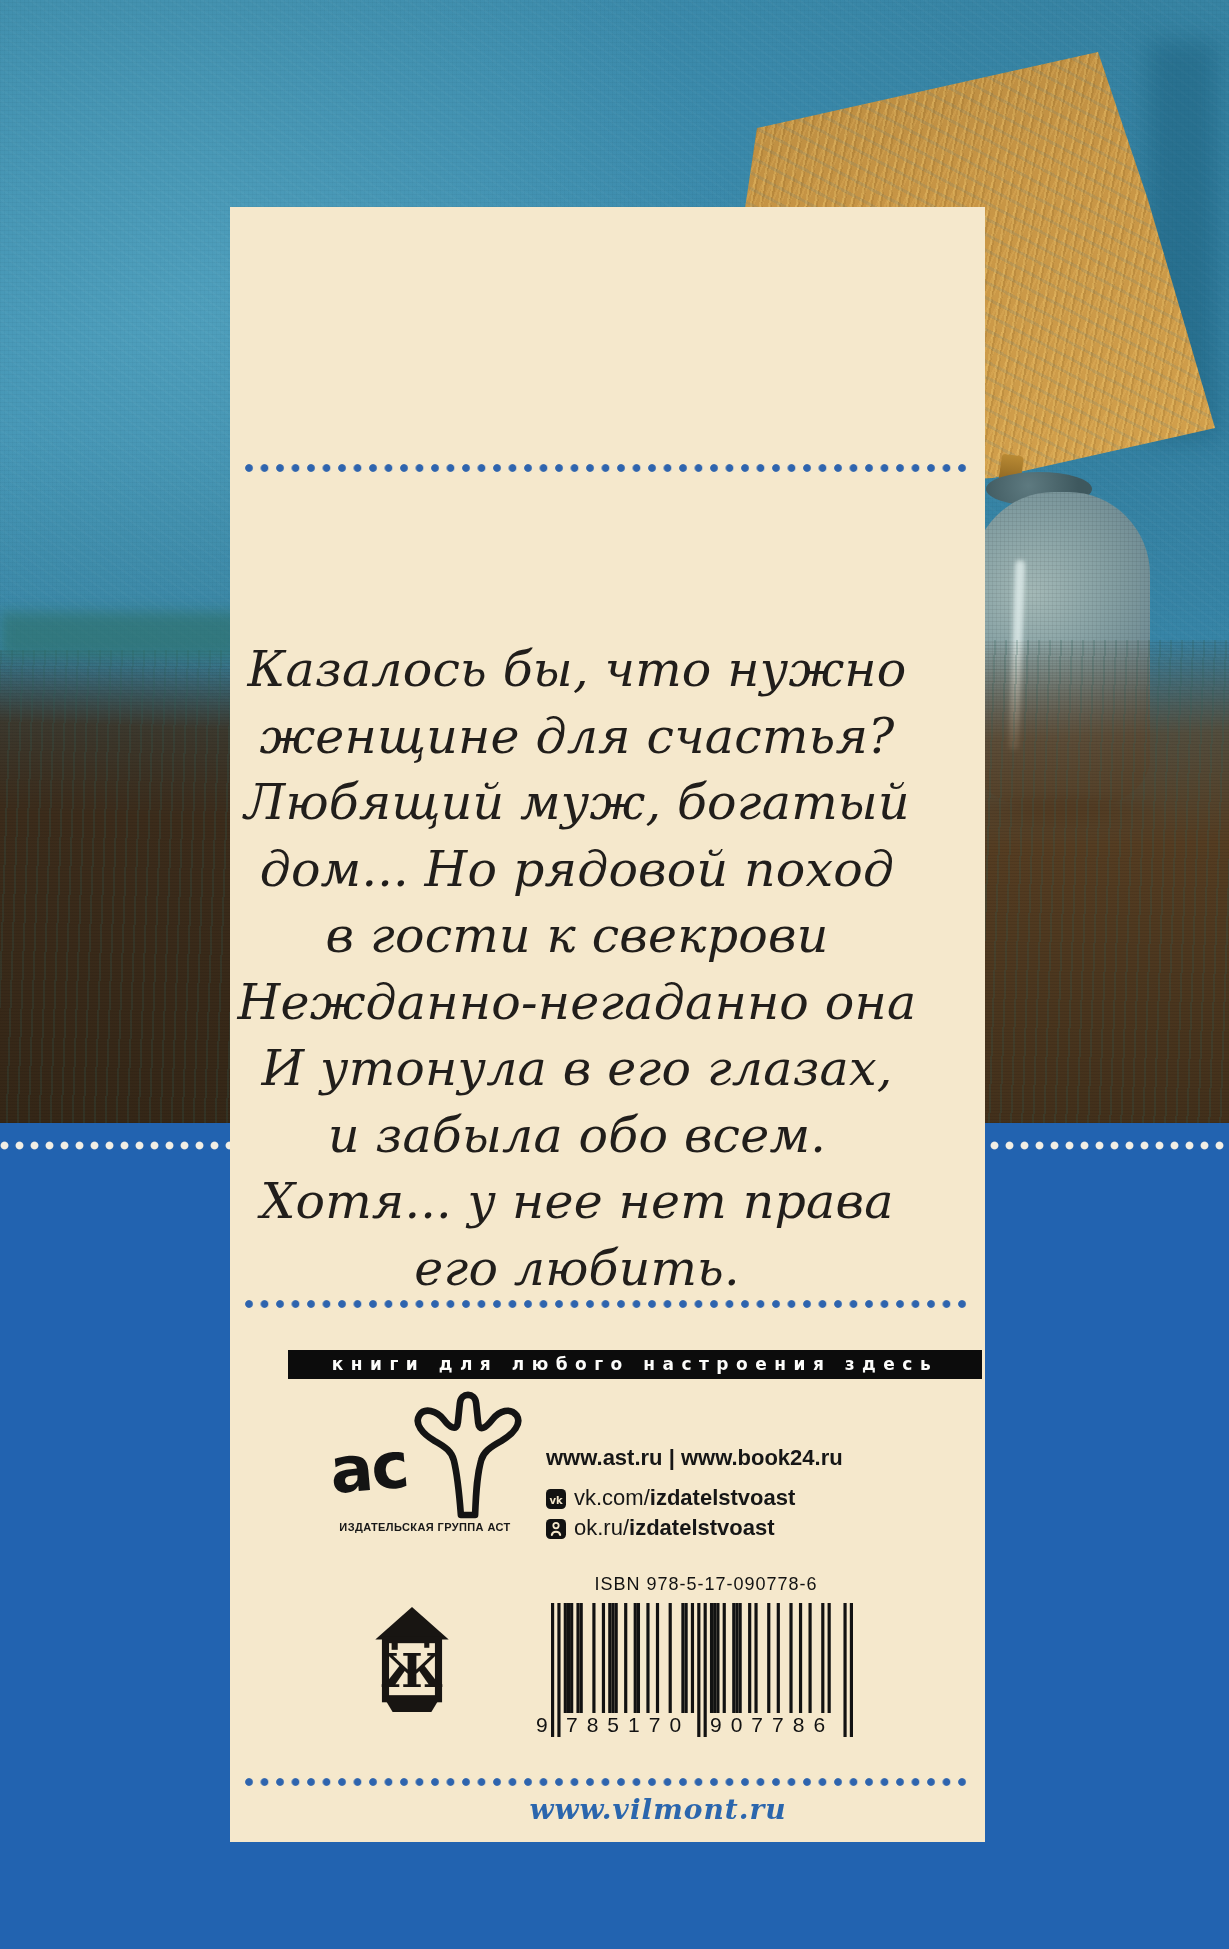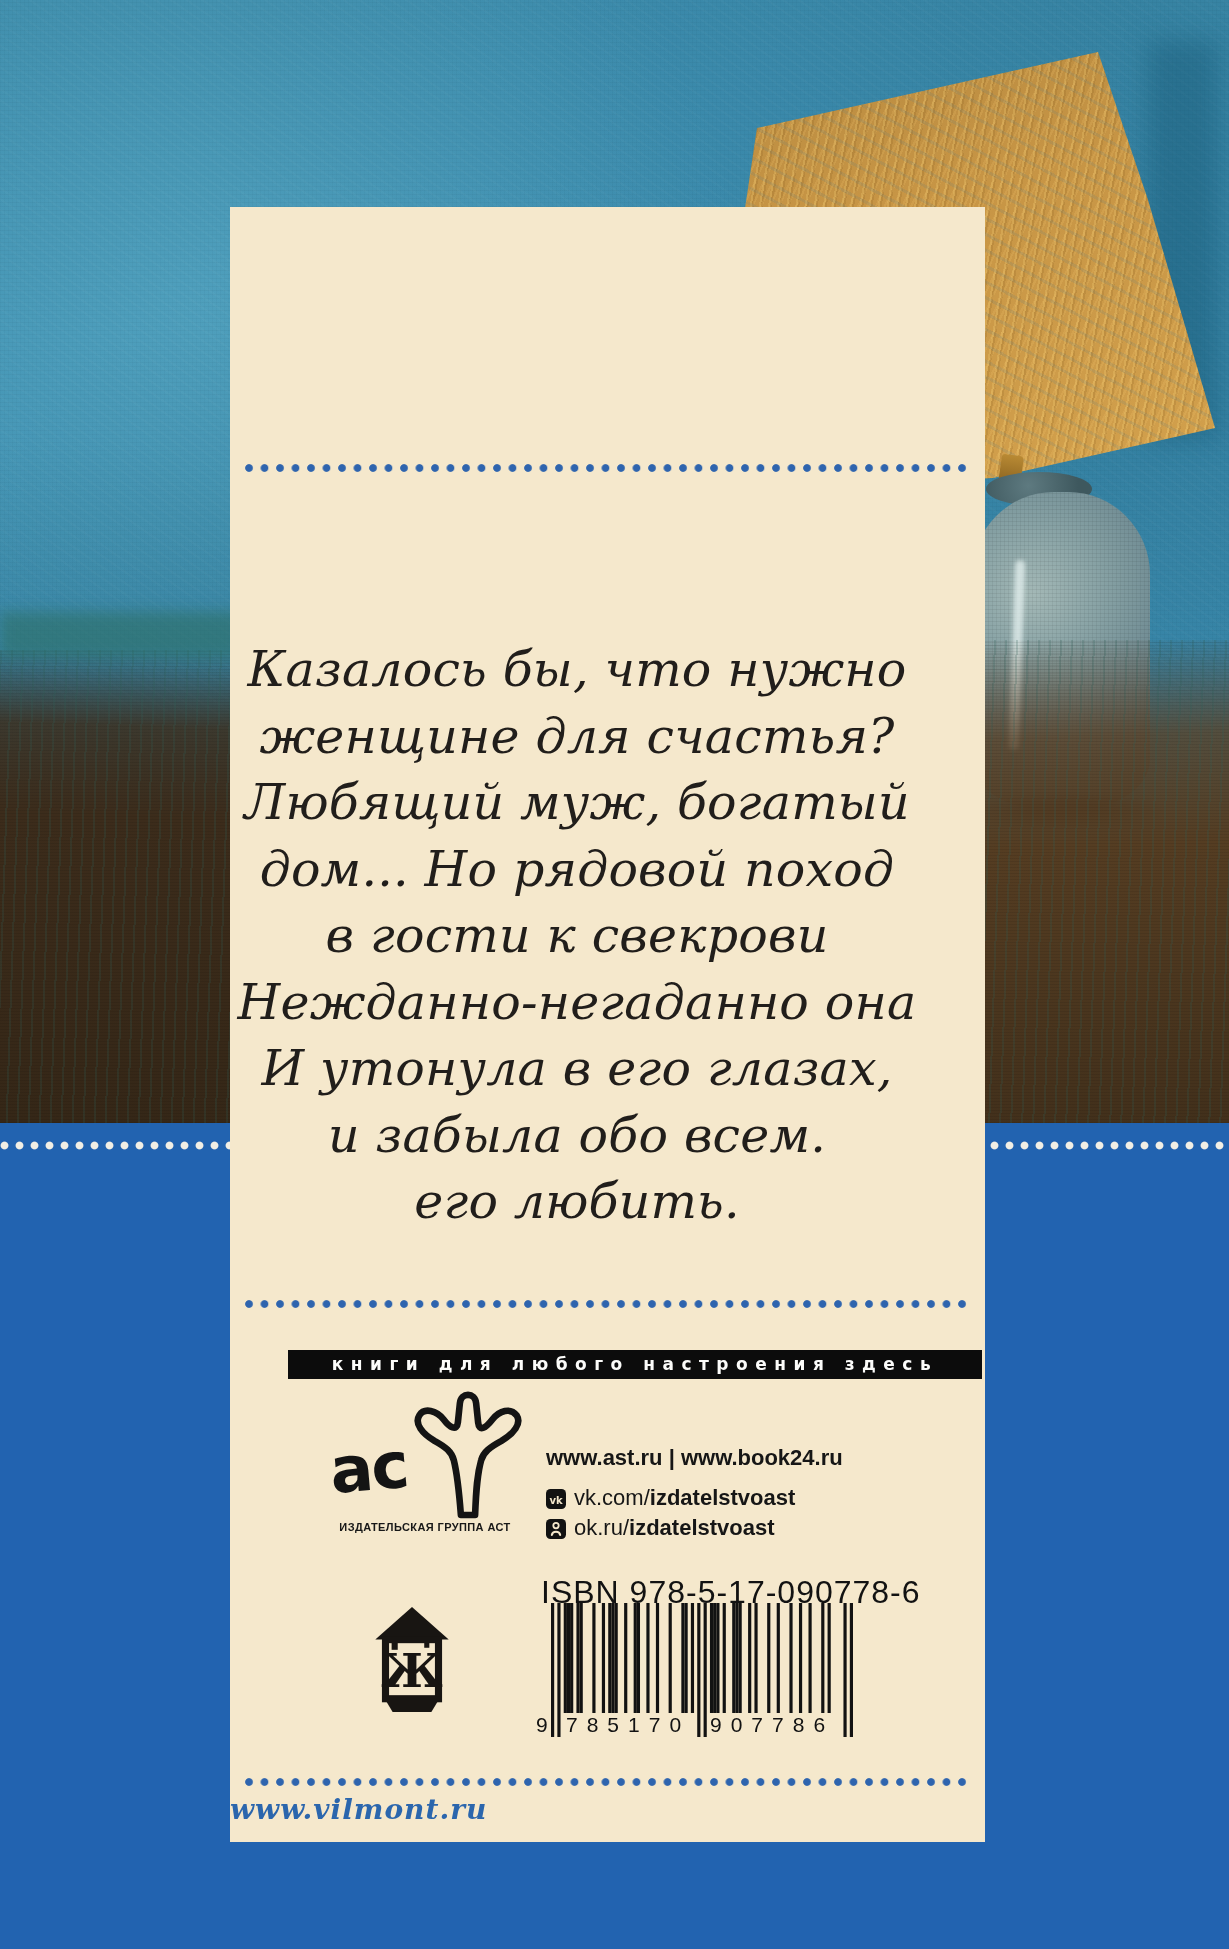--- a/index.html
+++ b/index.html
@@ -87,28 +87,28 @@
       font-size:11px;font-weight:bold;letter-spacing:.4px;color:#181818;}
 
   .links{position:absolute;left:316px;top:1232px;width:400px;color:var(--link_ink,#161616);}
   .links .row{position:absolute;left:0;white-space:nowrap;font-size:22px;text-align:center;}
   .row-sites{top:6px;font-weight:bold;font-size:23px;}
   .row-vk{top:46px;} .row-ok{top:76px;}
   .soc-icon{display:inline-block;vertical-align:-4px;margin-right:8px;}
   .acct{font-weight:bold;}
 
   .isbn-label{position:absolute;left:311px;top:1367px;width:330px;text-align:center;
-      font-size:32px;letter-spacing:1px;color:#121212;white-space:nowrap;}
+      font-size:18px;letter-spacing:1px;color:#121212;white-space:nowrap;}
   .barcode{position:absolute;left:321px;top:1396px;}
   .bc-digits{position:absolute;top:1506px;font-size:21px;color:#121212;}
   .bc-d0{left:306px;} .bc-d1{left:336px;letter-spacing:9px;} .bc-d2{left:480px;letter-spacing:9px;}
 
   .lantern{position:absolute;left:143px;top:1400px;}
 
-  .vilmont{position:absolute;left:0;top:1586px;width:856px;text-align:left;
+  .vilmont{position:absolute;left:0;top:1586px;width:856px;text-align:center;
       font-family:"DejaVu Serif","Liberation Serif",serif;font-style:italic;font-weight:bold;
       font-size:28px;letter-spacing:1px;color:var(--vilmont_blue,#2B66AD);}
 </style>
 </head>
 <body>
 
 <div class="stage">
 
   <div class="painting">
     <div class="canvas-weave"></div>
@@ -139,20 +139,21 @@
 
     <div class="quote">
       <div>Казалось бы, что нужно</div>
       <div>женщине для счастья?</div>
       <div>Любящий муж, богатый</div>
       <div>дом... Но рядовой поход</div>
       <div>в гости к свекрови</div>
       <div>Нежданно-негаданно она</div>
       <div>И утонула в его глазах,</div>
       <div>и забыла обо всем.</div>
+      <div>Хотя... у нее нет права</div>
       <div>его любить.</div>
     </div>
 
     <div class="dotline dot2"></div>
 
     <div class="banner">книги для любого настроения здесь</div>
 
     <div class="logo-block">
       <span class="logo-as">ас</span>
       <svg class="logo-figure" width="112" height="132" viewBox="0 0 110 130">

